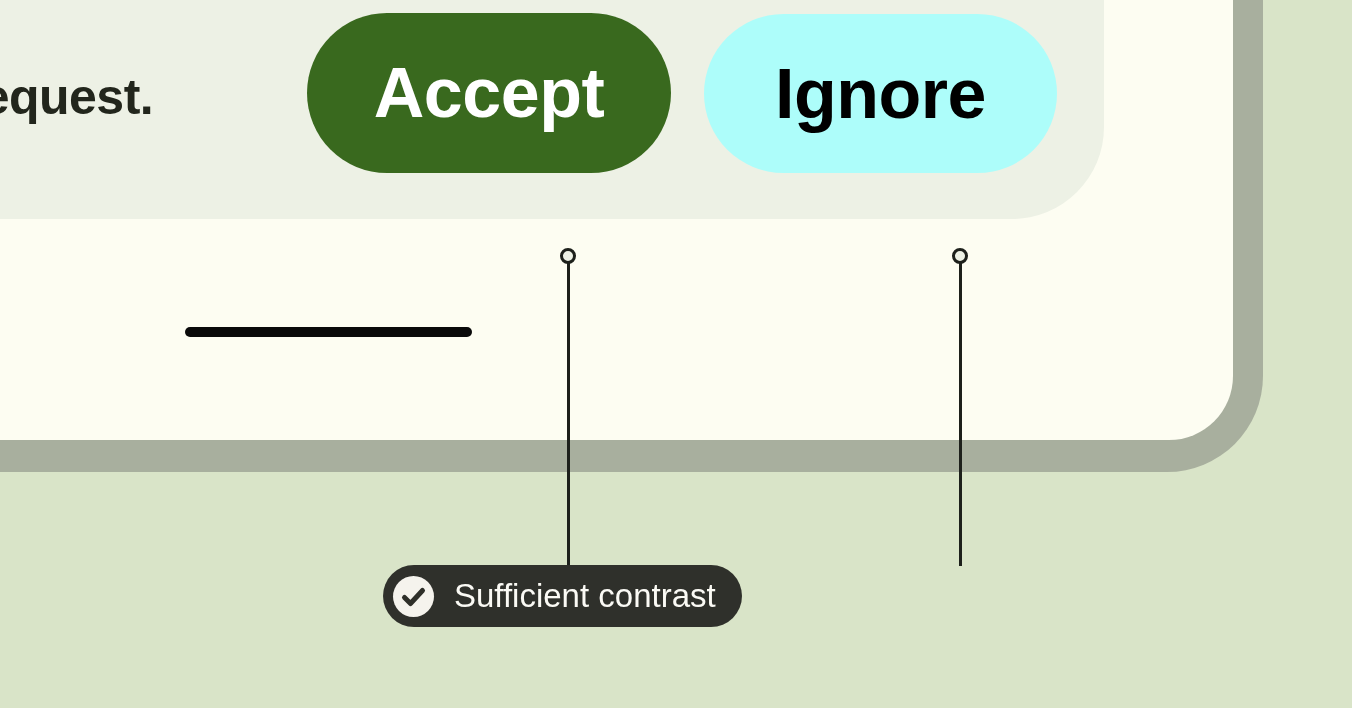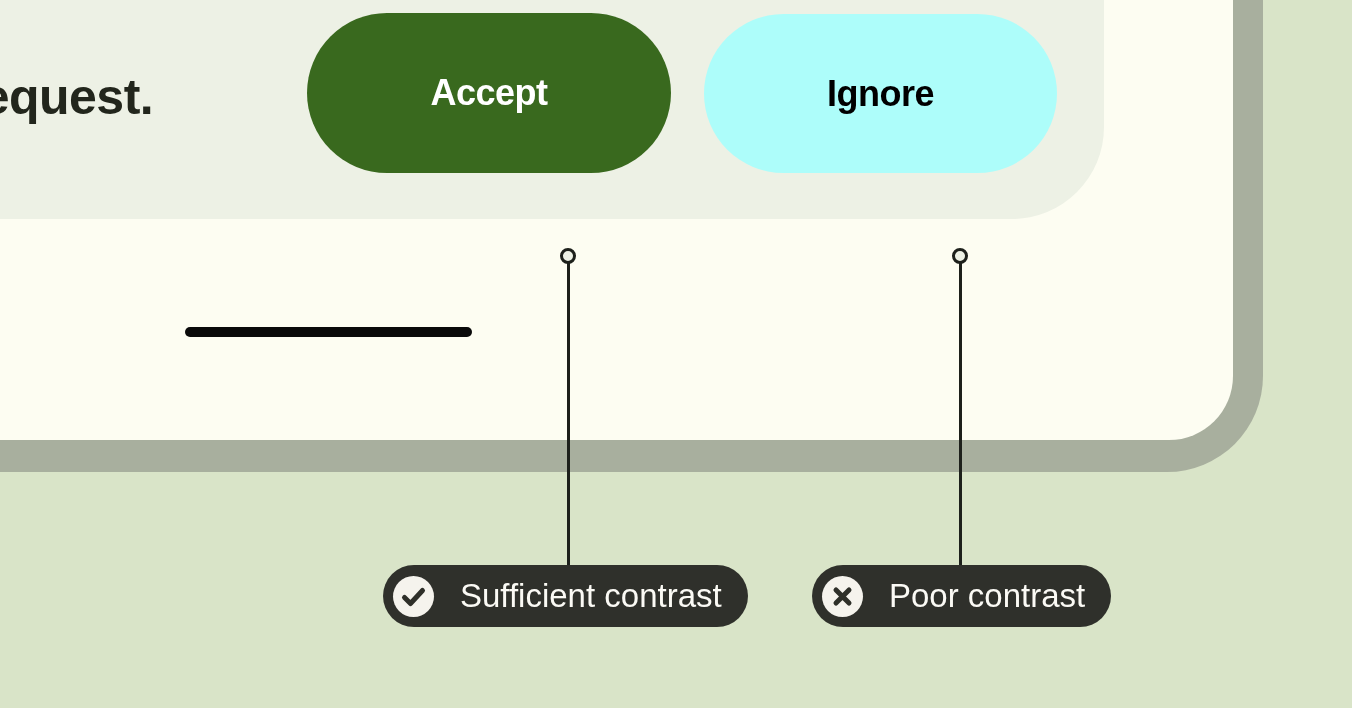--- a/index.html
+++ b/index.html
@@ -48,21 +48,21 @@
   }
 
   .pill-btn {
     position: absolute;
     display: flex;
     align-items: center;
     justify-content: center;
     border: none;
     border-radius: 80px;
     font-family: "Liberation Sans", sans-serif;
-    font-size: 36px;
+    font-size: 70px;
     font-weight: 700;
     letter-spacing: -0.5px;
     cursor: pointer;
   }
   .btn-accept {
     left: 387px; top: 93px;
     width: 364px; height: 160px;
     background: #39691e;
     color: #ffffff;
   }
@@ -101,21 +101,21 @@
   .connector-dot.c1 { left: 560px; }
   .connector-dot.c2 { left: 952px; }
 
   
   .chip {
     position: absolute;
     top: 565px;
     height: 62px;
     display: inline-flex;
     align-items: center;
-    gap: 26px;
+    gap: 20px;
     padding: 0 26px 0 10px;
     background: #2f302b;
     border-radius: 31px;
     color: #fbfaf5;
     font-size: 33px;
     font-weight: 500;
     white-space: nowrap;
   }
   .chip.sufficient { left: 383px; }
   .chip.poor { left: 812px; }
@@ -157,22 +157,14 @@
 
   <div class="chip sufficient">
     <span class="chip-icon">
       <svg width="41" height="41" viewBox="0 0 41 41">
         <path d="M11.5 21.5 L17.5 27.5 L29.5 14.5" fill="none" stroke="#2e2f29" stroke-width="5" stroke-linecap="round" stroke-linejoin="round"></path>
       </svg>
     </span>
     <span>Sufficient contrast</span>
   </div>
 
-  <div class="chip poor">
-    <span class="chip-icon">
-      <svg width="41" height="41" viewBox="0 0 41 41">
-        <path d="M14 14 L27 27 M27 14 L14 27" fill="none" stroke="#2e2f29" stroke-width="5" stroke-linecap="round"></path>
-      </svg>
-    </span>
-    <span>Poor contrast</span>
-  </div>
 
 </div>
 
 </body></html>

